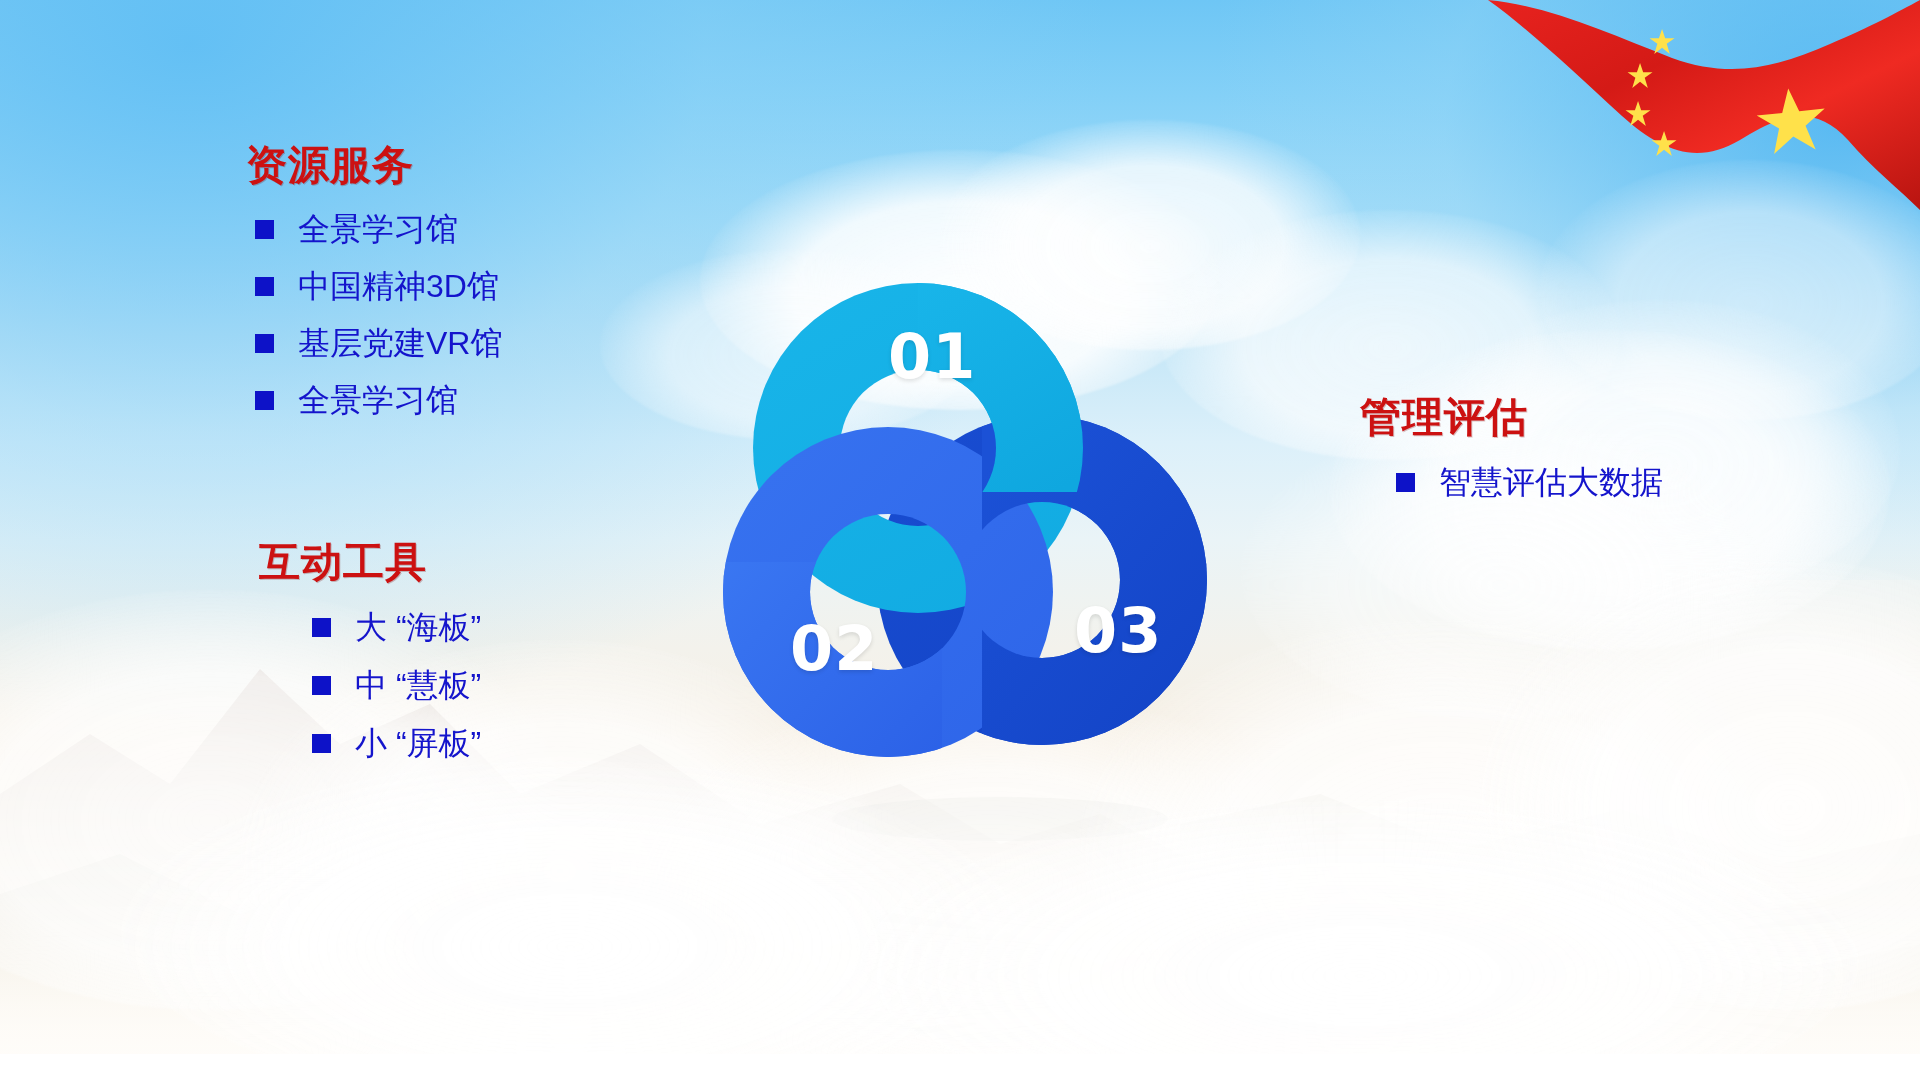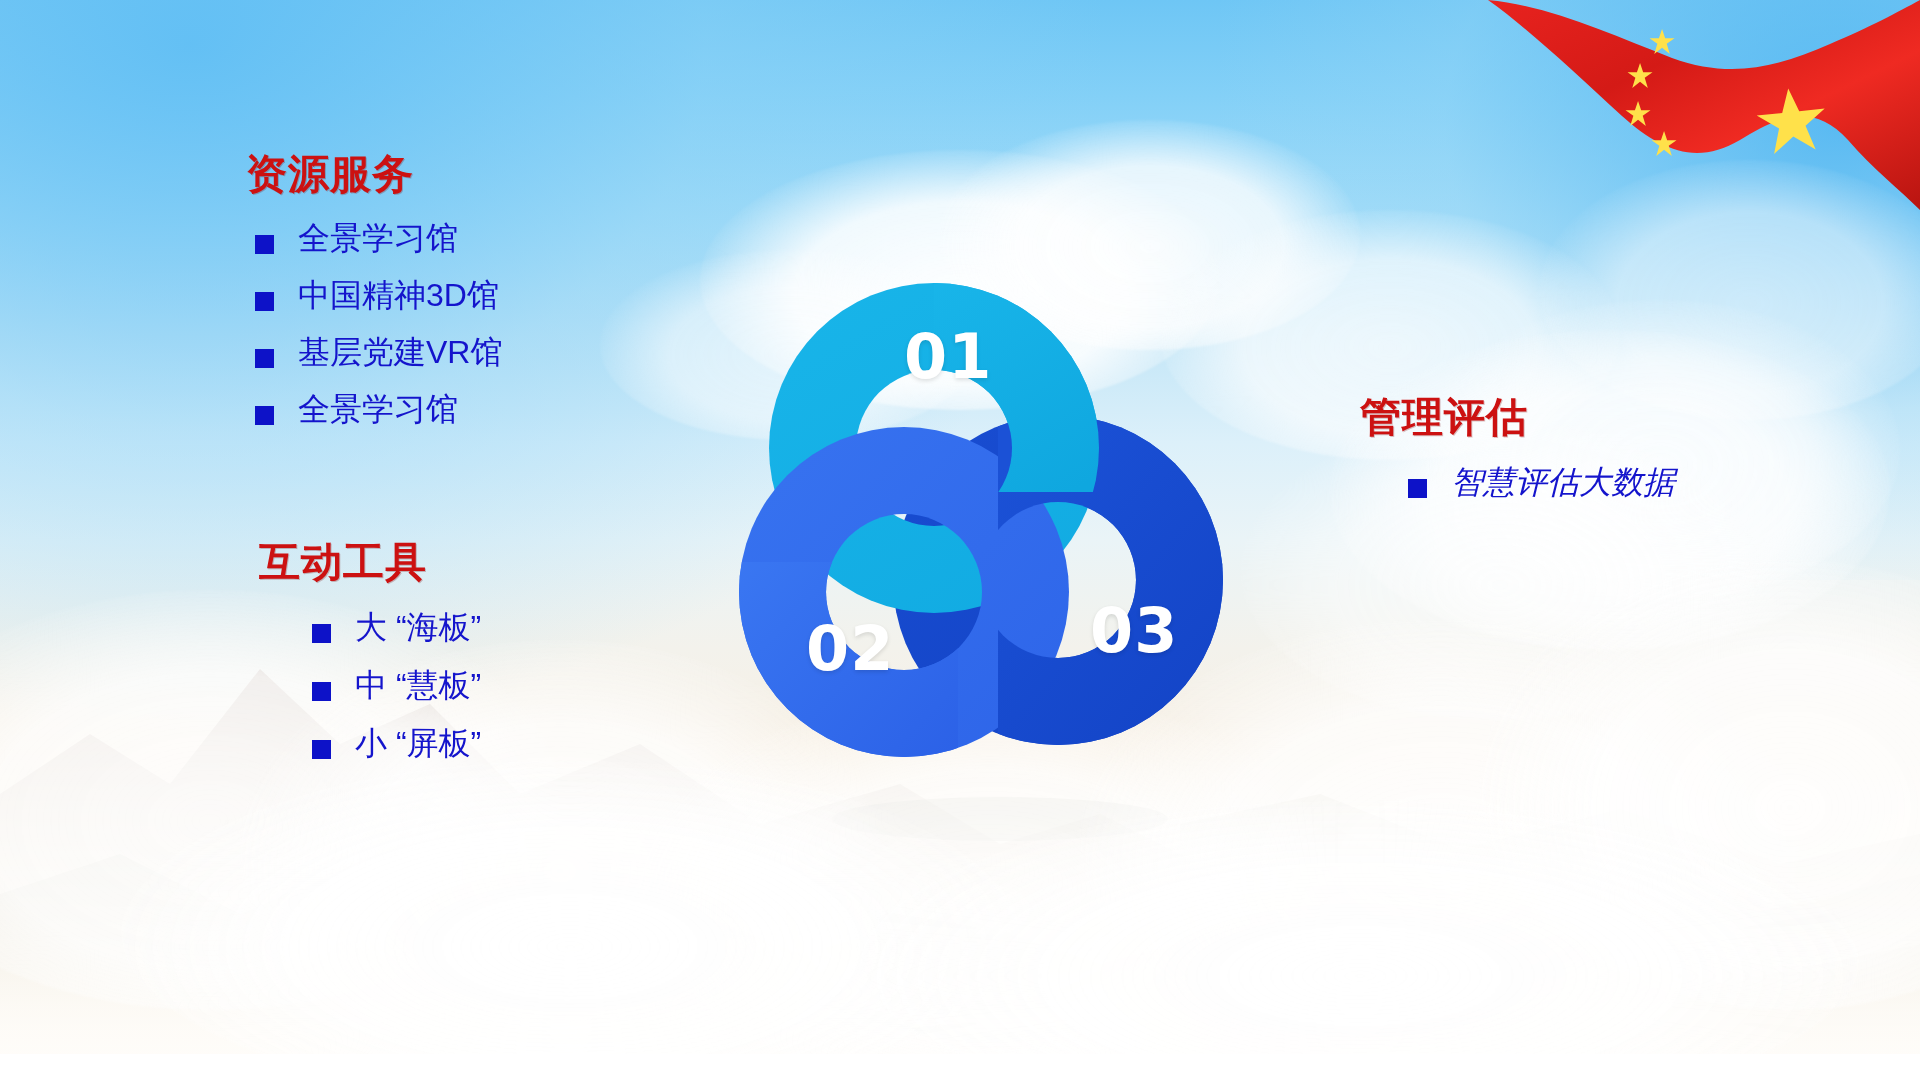--- a/index.html
+++ b/index.html
@@ -107,21 +107,21 @@
   
   .flag {
     position: absolute;
     right: 0; top: 0;
     width: 560px; height: 210px;
   }
 
   
   .rings {
     position: absolute;
-    left: 728px;
+    left: 712px;
     top: 262px;
     width: 540px;
     height: 540px;
   }
   .ring-num {
     position: absolute;
     color: #ffffff;
     font-weight: 800;
     font-size: 62px;
     letter-spacing: 1px;
@@ -142,51 +142,51 @@
     font-size: 41px;
     letter-spacing: 1px;
     line-height: 1.1;
     margin: 0 0 6px 0;
     text-shadow: 1px 1px 0 rgba(120,0,0,.25);
     white-space: nowrap;
   }
 
   .item {
     display: flex;
-    align-items: flex-end;
+    align-items: center;
     white-space: nowrap;
   }
   .bullet {
     width: 19px;
     height: 19px;
     background: #0D12C8;
     flex: 0 0 auto;
     margin-right: 24px;
   }
   .item-label {
     color: #1414CC;
     font-size: 32px;
     font-weight: 500;
     line-height: 1;
     white-space: nowrap;
   }
 
   
-  #block-resource { left: 246px; top: 152px; }
+  #block-resource { left: 246px; top: 143px; }
   #block-resource .blk-title { margin-left: 0; }
   #block-resource .item { margin-top: 25px; margin-left: 9px; }
   #block-resource .item:first-of-type { margin-top: 42px; }
 
   #block-tools { left: 259px; top: 540px; }
   #block-tools .item { margin-top: 26px; margin-left: 9px; padding-left: 44px; }
   #block-tools .item:first-of-type { margin-top: 40px; }
 
   #block-manage { left: 1360px; top: 395px; }
   #block-manage .blk-title { margin-left: 0; }
-  #block-manage .item { margin-top: 26px; margin-left: 48px; font-style: italic; }
+  #block-manage .item { margin-top: 26px; margin-left: 36px; }
   #block-manage .item:first-of-type { margin-top: 40px; }
 </style>
 </head>
 <body>
 
 <div id="slide">
 
   <div class="sky"></div>
   <div class="sky-tint"></div>
   <div class="sky-tint-r"></div>

